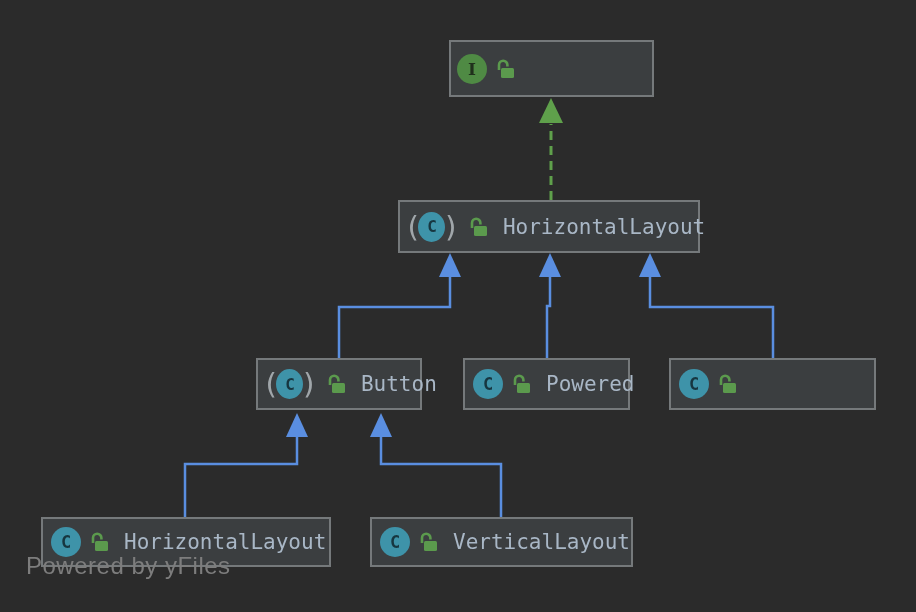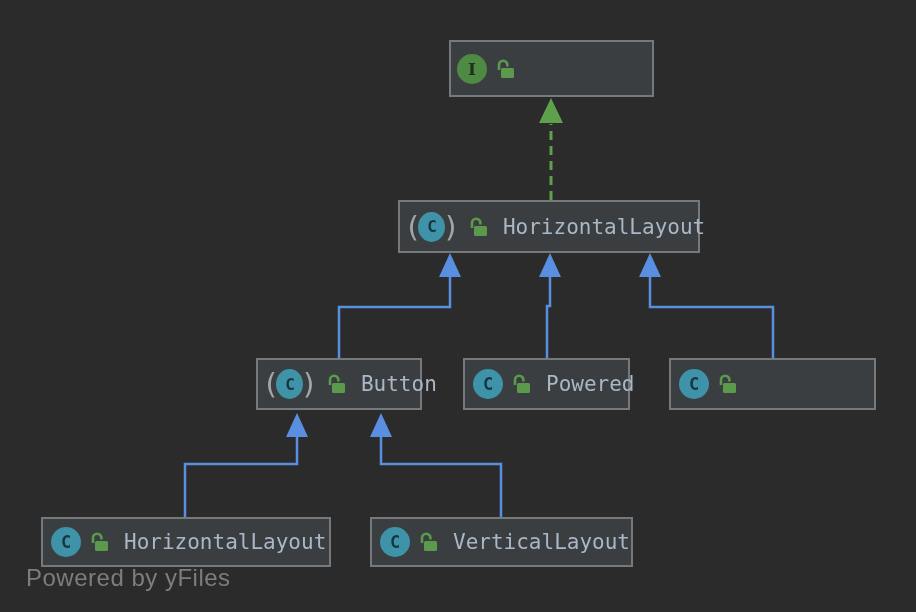--- a/index.html
+++ b/index.html
@@ -40,21 +40,21 @@
   }
   .paren.open::before  { content:"("; }
   .paren.close::before { content:")"; }
   .paren.open  { margin-right:-3px; }
   .paren.close { margin-left:-3px; }
 
   .lock { margin-left:8px; flex:0 0 auto; display:block; }
   .label { margin-left:13px; }
 
   .watermark {
-    position:absolute; left:26px; top:564px;
+    position:absolute; left:26px; top:552px;
     font-family:"Liberation Sans", sans-serif;
     font-size:24px; color:#7d7d7d; letter-spacing:0.5px; z-index:5;
   }
 </style>
 </head>
 <body>
 
 <div class="canvas">
 
   <svg class="edges" viewBox="0 0 916 612">

